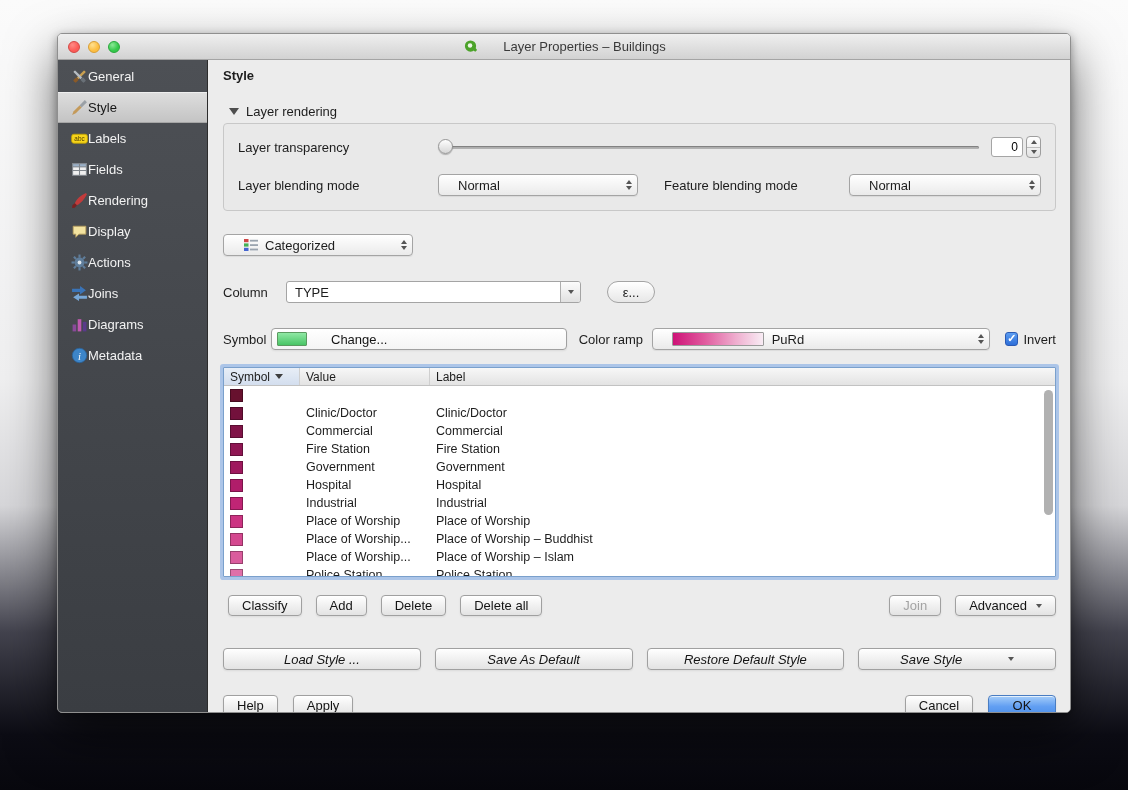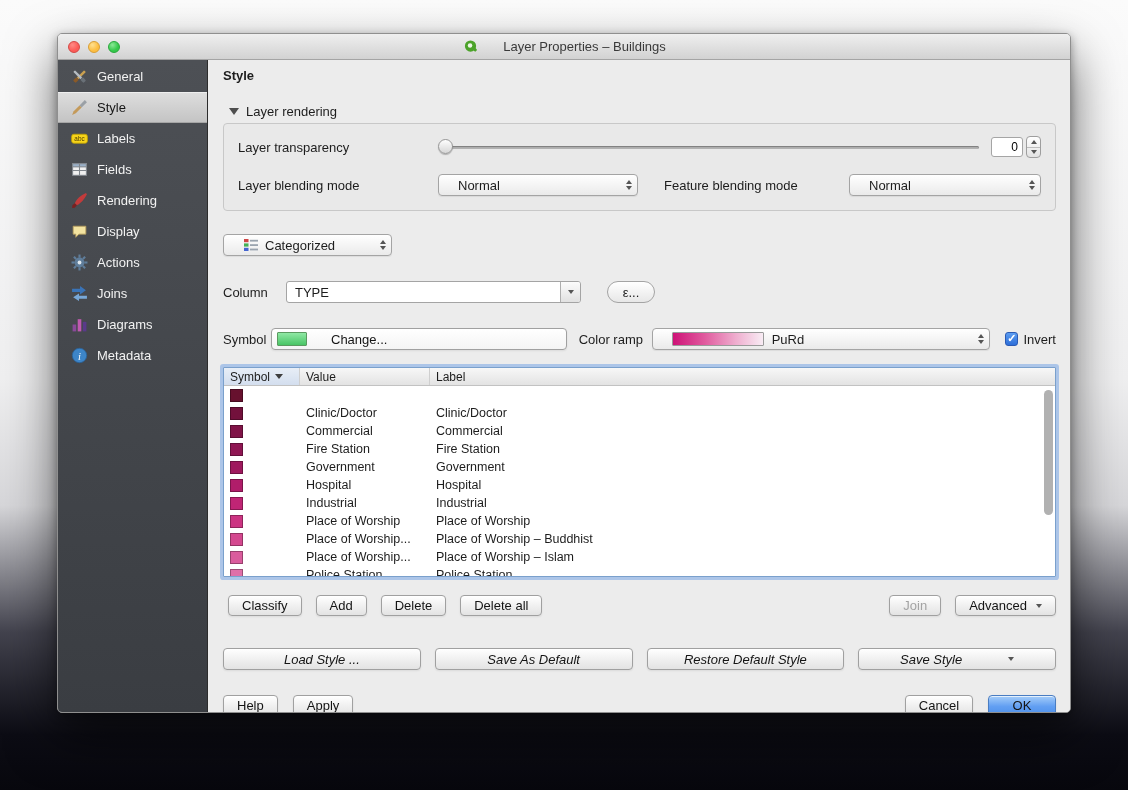--- a/index.html
+++ b/index.html
@@ -23,21 +23,21 @@
   }
   .traffic { position:absolute; left:10px; top:0; height:100%; display:flex; align-items:center; gap:8px; }
   .dot { width:12px; height:12px; border-radius:50%; }
   .dot.red { background:radial-gradient(circle at 35% 30%,#ff8a85,#fc5b57 60%); border:1px solid #d34743; }
   .dot.yellow { background:radial-gradient(circle at 35% 30%,#ffe090,#fdbe41 60%); border:1px solid #d99e33; }
   .dot.green { background:radial-gradient(circle at 35% 30%,#8ae896,#34c84a 60%); border:1px solid #27a73a; }
   .title { margin:0 auto; display:flex; align-items:center; gap:24px; font-size:13px; color:#3a3a3a; }
   .wbody { flex:1; display:flex; min-height:0; }
 
   .sidebar { flex:0 0 150px; background:linear-gradient(#4d5055,#3a3d42); border-right:1px solid #2c2c2c; padding-top:1px; }
-  .side-item { height:31px; display:flex; align-items:center; gap:9px; padding-left:13px; color:#f2f2f2; font-size:13px; cursor:default; }
+  .side-item { height:31px; display:flex; align-items:center; padding-left:13px; color:#f2f2f2; font-size:13px; cursor:default; }
   .side-item.selected { background:linear-gradient(#dedede,#c3c3c3); color:#161616; box-shadow: inset 0 1px 0 rgba(255,255,255,0.5), inset 0 -1px 0 rgba(0,0,0,0.15); }
   .side-icon { width:17px; height:17px; display:flex; align-items:center; justify-content:center; }
 
   .main { flex:1; background:#ececec; padding:6px 14px 0 15px; font-size:13px; color:#1d1d1d; min-width:0; }
   .panel-title { font-weight:bold; margin-top:2px; height:16px; }
   .disclosure-row { margin-top:19px; height:16px; display:flex; align-items:center; gap:7px; padding-left:6px; }
   .disc-tri { width:0; height:0; border-left:5px solid transparent; border-right:5px solid transparent; border-top:7px solid #4e4e4e; }
 
   .groupbox { margin-top:4px; border:1px solid #c8c8c8; border-radius:4px; background:#e9e9e9; padding:12px 14px 14px; }
   .form-row { display:flex; align-items:center; }
@@ -286,21 +286,21 @@
             <span class="ptext">Normal</span>
             <span class="arrows">
                 <span class="tri-u"></span>
                 <span class="tri-d"></span>
               </span>
           </div>
         </div>
       </div>
 
       <div class="categorized-row">
-        <div class="popup" style="width:169px;">
+        <div class="popup" style="width:190px;">
           <span class="side-icon" style="width:16px;height:16px;margin-right:6px;">
             <svg width="16" height="16" viewBox="0 0 16 16">
                 <rect x="1" y="2" width="4.5" height="3.2" fill="#d04545"></rect>
                 <rect x="1" y="6.4" width="4.5" height="3.2" fill="#45b055"></rect>
                 <rect x="1" y="10.8" width="4.5" height="3.2" fill="#4565d0"></rect>
                 <rect x="7" y="2.8" width="8" height="1.8" fill="#9aa4ae"></rect>
                 <rect x="7" y="7.2" width="8" height="1.8" fill="#9aa4ae"></rect>
                 <rect x="7" y="11.6" width="8" height="1.8" fill="#9aa4ae"></rect>
               </svg>
           </span>

